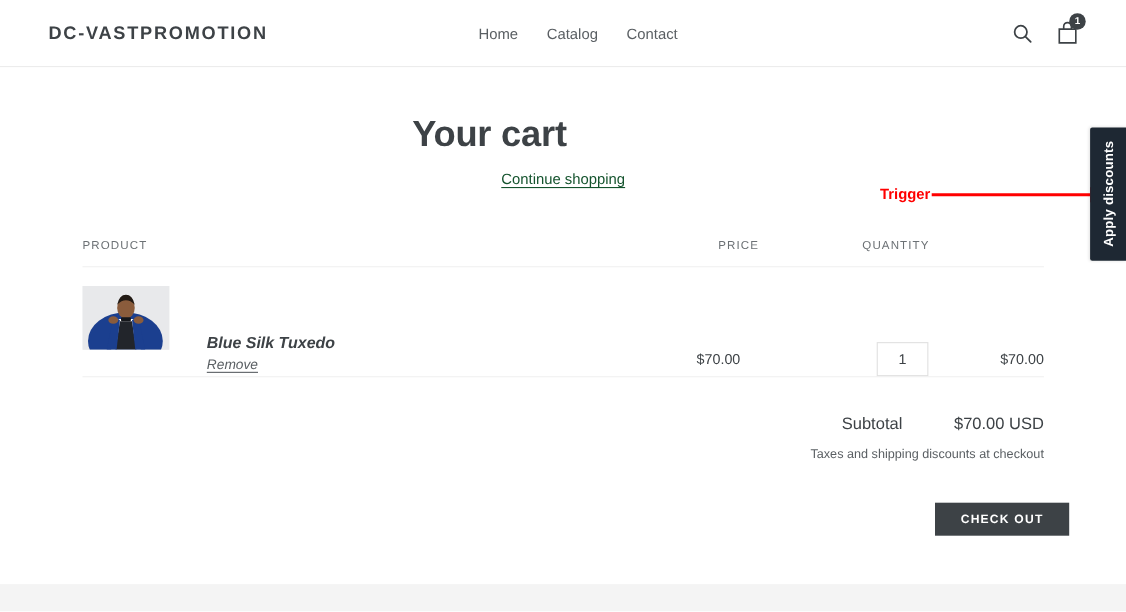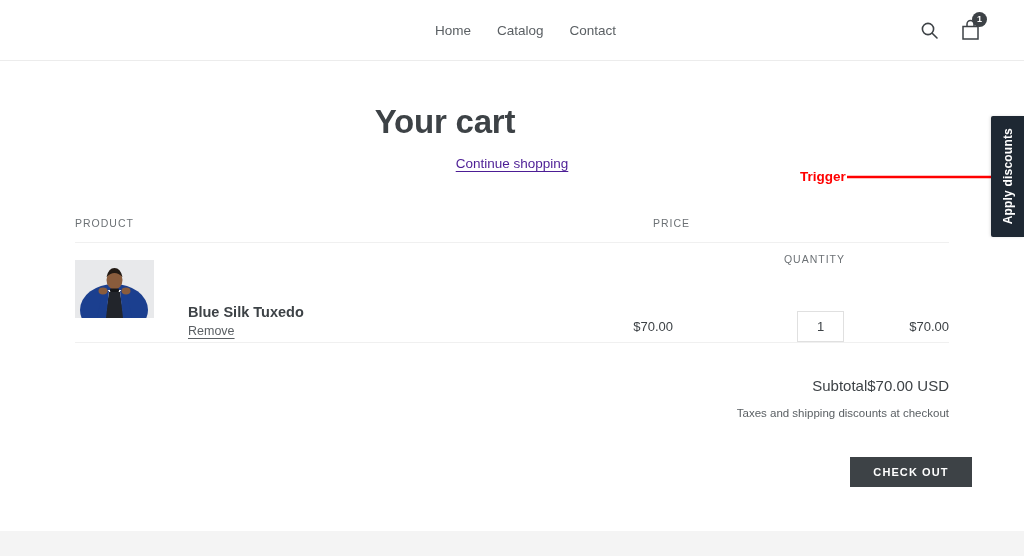--- a/index.html
+++ b/index.html
@@ -39,21 +39,21 @@
 
   
   .cart-title {
     position: absolute; left: 0; top: 103px; width: 890px; text-align: center;
     font-size: 33px; font-weight: bold; color: #3d4246; letter-spacing: -0.2px;
   }
   .continue-shopping {
     position: absolute; left: 0; top: 154px; width: 1024px; text-align: center;
   }
   .continue-shopping a {
-    font-size: 13.5px; color: #4c1d95; text-decoration: underline;
+    font-size: 13.5px; color: #14532d; text-decoration: underline;
     text-underline-offset: 3px;
   }
 
   
   .annot-label {
     position: absolute; left: 800px; top: 169px;
     font-size: 13.5px; color: #ff0000; font-weight: bold; white-space: nowrap;
   }
   .annot-arrow { position: absolute; left: 845px; top: 166px; width: 165px; height: 22px; }
 
@@ -76,32 +76,32 @@
     position: relative; height: 31px;
     border-bottom: 1px solid #f0f0f0;
   }
   .th {
     position: absolute; top: 5px;
     font-size: 10.5px; letter-spacing: 1px; color: #6c7175; text-transform: uppercase;
     white-space: nowrap;
   }
   .th-product { left: 0; }
   .th-price   { left: 0; width: 615px; text-align: right; }
-  .th-qty     { left: 0; width: 770px; text-align: right; margin-top: 36px; }
+  .th-qty     { left: 0; width: 770px; text-align: right; }
   .th-total   { left: 0; width: 874px; text-align: right; }
 
   .row { position: relative; height: 100px; border-bottom: 1px solid #f0f0f0; }
 
   .thumb {
     position: absolute; left: 0; top: 17px; width: 79px; height: 58px;
     background: #e9eaec; overflow: hidden;
   }
   .thumb svg { display: block; width: 79px; height: 58px; }
 
-  .prod-info { position: absolute; left: 113px; top: 60px; }
+  .prod-info { position: absolute; left: 113px; top: 60px; font-style: italic; }
   .prod-name { font-size: 14.5px; font-weight: bold; color: #3d4246; line-height: 18px; white-space: nowrap; }
   .remove-link {
     display: inline-block; margin-top: 3px;
     font-size: 12.5px; color: #5a5f63; text-decoration: underline; text-underline-offset: 3px;
   }
 
   .cell-price {
     position: absolute; left: 0; top: 76px; width: 598px; text-align: right;
     font-size: 13px; color: #3d4246;
   }
@@ -112,21 +112,21 @@
   .qty-box {
     position: absolute; left: 722px; top: 68px; width: 47px; height: 31px;
     border: 1px solid #e0e0e0; background: #fff;
     font-size: 13px; color: #3d4246; text-align: center; line-height: 29px;
     font-family: "Liberation Sans", sans-serif;
   }
 
   
   .totals { position: absolute; left: 0; top: 165px; width: 874px; text-align: right; }
   .subtotal-row {
-    display: flex; justify-content: flex-end; align-items: baseline; 
+    display: flex; justify-content: flex-end; align-items: baseline; gap: 47px;
     font-size: 15px; color: #3d4246;
   }
   .tax-note { margin-top: 13px; font-size: 11.5px; color: #5a5f63; }
 
   .checkout-btn {
     position: absolute; left: 775px; top: 245px; width: 122px; height: 30px;
     background: #3d4246; border: 0; color: #fff;
     font-size: 11px; font-weight: bold; letter-spacing: 1.1px;
     font-family: "Liberation Sans", sans-serif; cursor: pointer;
   }
@@ -136,20 +136,21 @@
     position: absolute; left: 0; top: 531px; width: 1024px; height: 25px;
     background: #f4f4f4;
   }
 </style>
 </head>
 <body>
 
 <div class="page">
 
   <div class="header">
+    <div class="logo">DC-VASTPROMOTION</div>
 
     <div class="nav">
       <a class="nav-item" href="#">Home</a>
       <a class="nav-item" href="#">Catalog</a>
       <a class="nav-item" href="#">Contact</a>
     </div>
 
     <div class="header-icons">
       <div class="icon-btn">
         <svg width="19" height="19" viewBox="0 0 19 19" fill="none" stroke="#3d4246" stroke-width="1.6">

